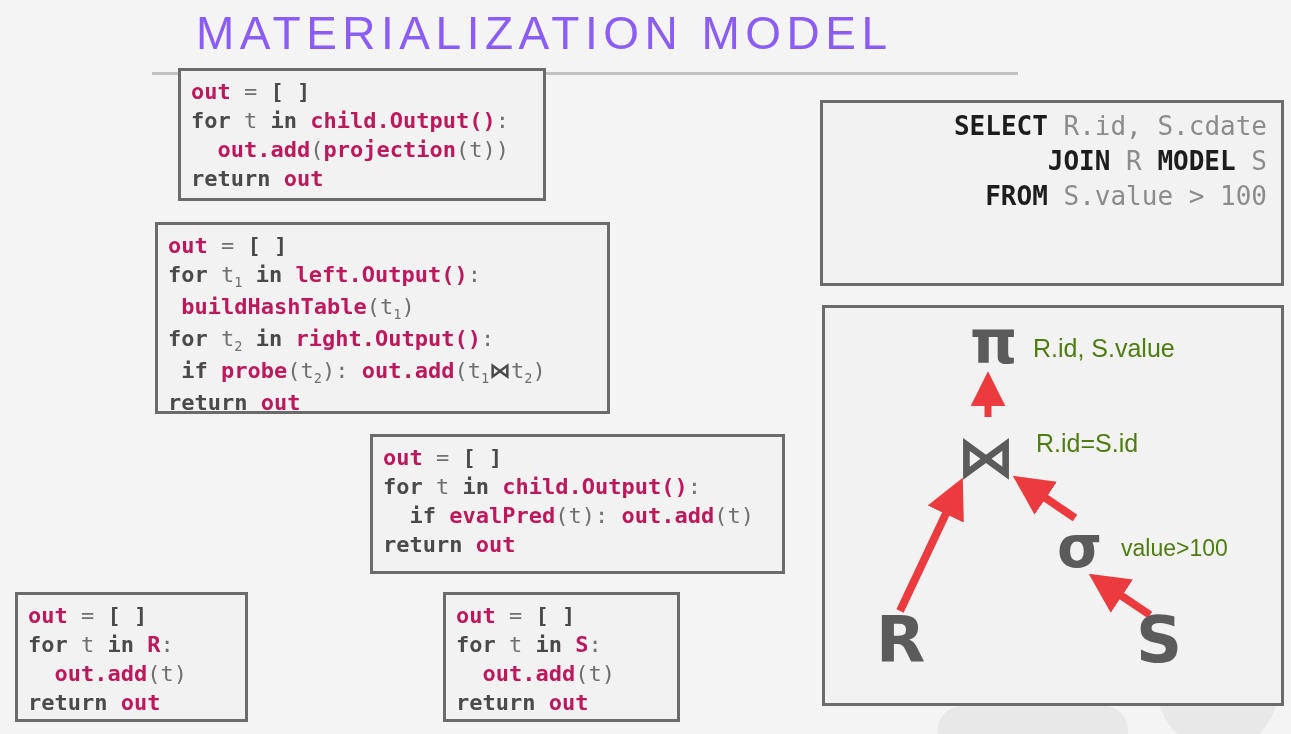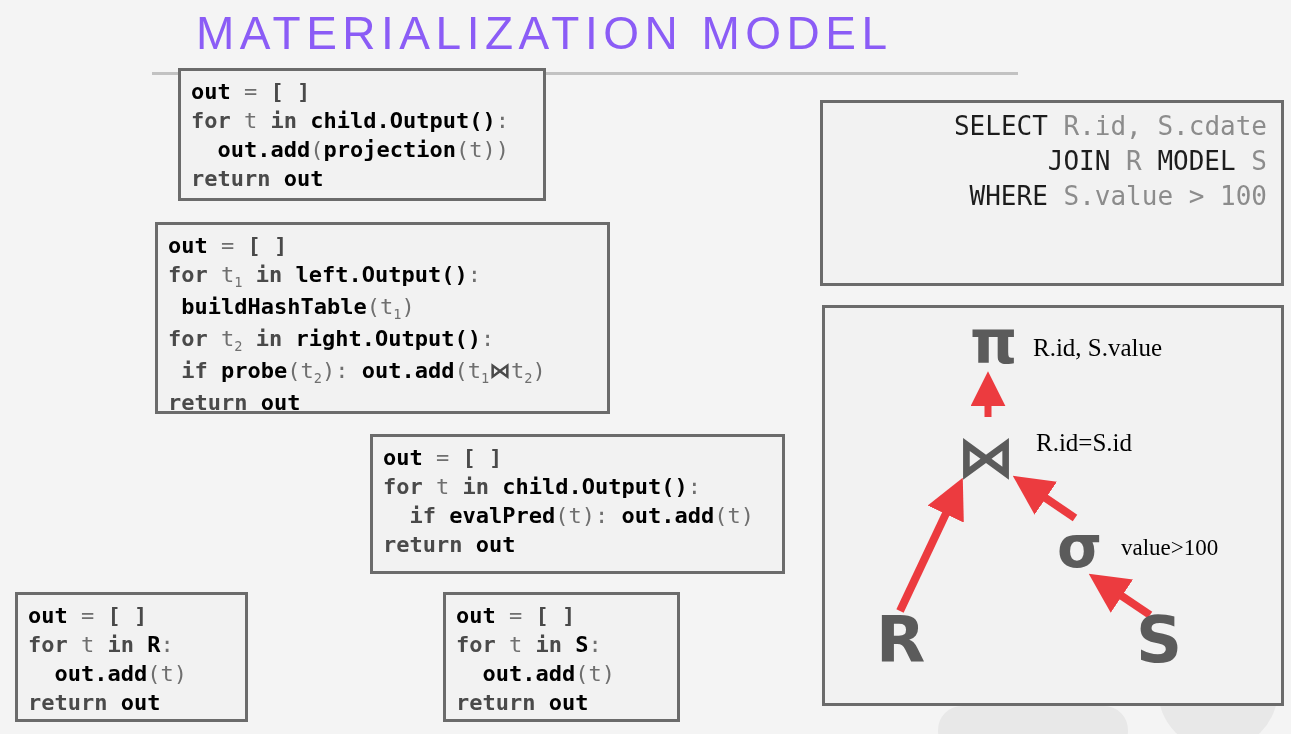--- a/index.html
+++ b/index.html
@@ -53,21 +53,21 @@
 
   
   .code {
     font-family: "DejaVu Sans Mono", monospace;
     font-size: 22px;
     line-height: 29px;
     color: #4a4a4a;
     white-space: pre;
     padding: 6px 10px 8px 10px;
   }
-  .code .r { color: #000000; font-weight: bold; }
+  .code .r { color: #be185d; font-weight: bold; }
   .code .g { color: #4a4a4a; font-weight: bold; }
   .code .pl { color: #6f6f6f; font-weight: normal; }
   .code sub {
     font-size: 0.62em;
     vertical-align: baseline;
     position: relative;
     top: 0.35em;
     font-weight: normal;
     color: #6f6f6f;
   }
@@ -84,43 +84,43 @@
   #box-sql { left: 820px; top: 100px; width: 464px; height: 186px; }
   .sql {
     font-family: "DejaVu Sans Mono", monospace;
     font-size: 26px;
     line-height: 35px;
     padding: 6px 14px 0 0;
     text-align: right;
     white-space: pre;
     color: #8c8c8c;
   }
-  .sql b { color: #1d1d1d; font-weight: normal; }
+  .sql b { color: #1d1d1d; font-weight: bold; }
 
   
   #box-plan { left: 822px; top: 305px; width: 462px; height: 401px; }
 
   .node {
     position: absolute;
     color: #5b5b5b;
     font-family: "DejaVu Sans", sans-serif;
     font-weight: bold;
     line-height: 1;
     z-index: 3;
   }
   #node-project { left: 970px; top: 312px; font-size: 60px; }
   #node-join    { left: 957px; top: 428px; font-size: 58px; }
   #node-select  { left: 1057px; top: 518px; font-size: 58px; }
   #node-r       { left: 876px; top: 608px; font-size: 64px; }
   #node-s       { left: 1136px; top: 608px; font-size: 64px; }
 
   .node-label {
     position: absolute;
-    font-family: Liberation Serif, serif;
-    color: #000000;
+    font-family: Liberation Sans, sans-serif;
+    color: #4d7c0f;
     white-space: nowrap;
     z-index: 3;
   }
   #label-project { left: 1033px; top: 334px; font-size: 25px; }
   #label-join    { left: 1036px; top: 429px; font-size: 25px; }
   #label-select  { left: 1121px; top: 535px; font-size: 23px; text-align: right; }
 
   svg.arrows { position: absolute; left: 0; top: 0; width: 1291px; height: 734px; z-index: 2; pointer-events: none; }
 </style>
 </head>
@@ -146,21 +146,21 @@
 
 <div class="box" id="box-scan-r">
   <div class="code"><div><span class="r">out</span><span class="pl"> = </span><span class="g">[ ]</span></div><div><span class="g">for</span><span class="pl"> t </span><span class="g">in</span><span class="pl"> </span><span class="r">R</span><span class="pl">:</span></div><div><span class="pl">  </span><span class="r">out.add</span><span class="pl">(t)</span></div><div><span class="g">return</span><span class="pl"> </span><span class="r">out</span></div></div>
 </div>
 
 <div class="box" id="box-scan-s">
   <div class="code"><div><span class="r">out</span><span class="pl"> = </span><span class="g">[ ]</span></div><div><span class="g">for</span><span class="pl"> t </span><span class="g">in</span><span class="pl"> </span><span class="r">S</span><span class="pl">:</span></div><div><span class="pl">  </span><span class="r">out.add</span><span class="pl">(t)</span></div><div><span class="g">return</span><span class="pl"> </span><span class="r">out</span></div></div>
 </div>
 
 <div class="box" id="box-sql">
-  <div class="sql" id="sql-text"><div><b>SELECT</b> R.id, S.cdate</div><div><b>JOIN</b> R <b>MODEL</b> S</div><div><b>WHERE</b> S.value &gt; 100</div></div>
+  <div class="sql" id="sql-text"><div><b>SELECT</b> R.id, S.cdate</div><div><b>JOIN</b> R <b>MODEL</b> S</div><div><b>FROM</b> S.value &gt; 100</div></div>
 </div>
 
 <div class="box" id="box-plan"></div>
 
 <svg class="arrows">
   <defs>
     <marker id="ah" markerWidth="5" markerHeight="5" refX="3.6" refY="2.5" orient="auto">
       <path d="M0,0 L5,2.5 L0,5 z" fill="#ec3b3f"></path>
     </marker>
   </defs>

